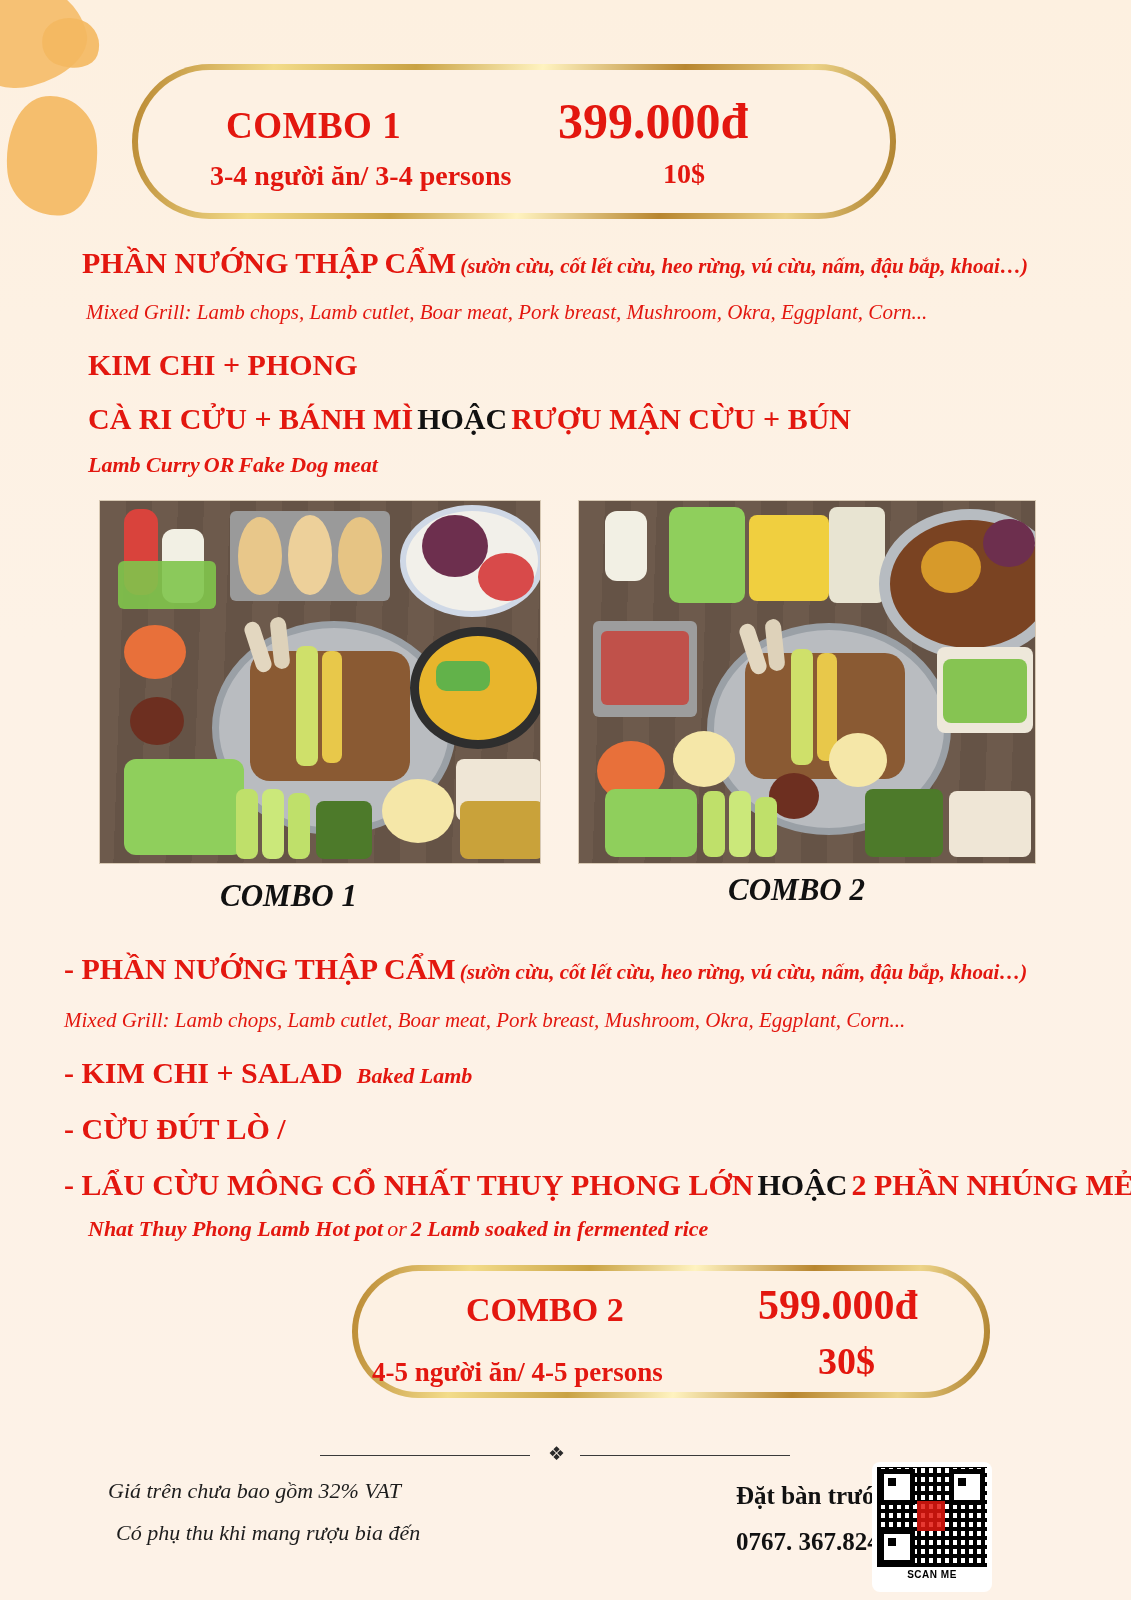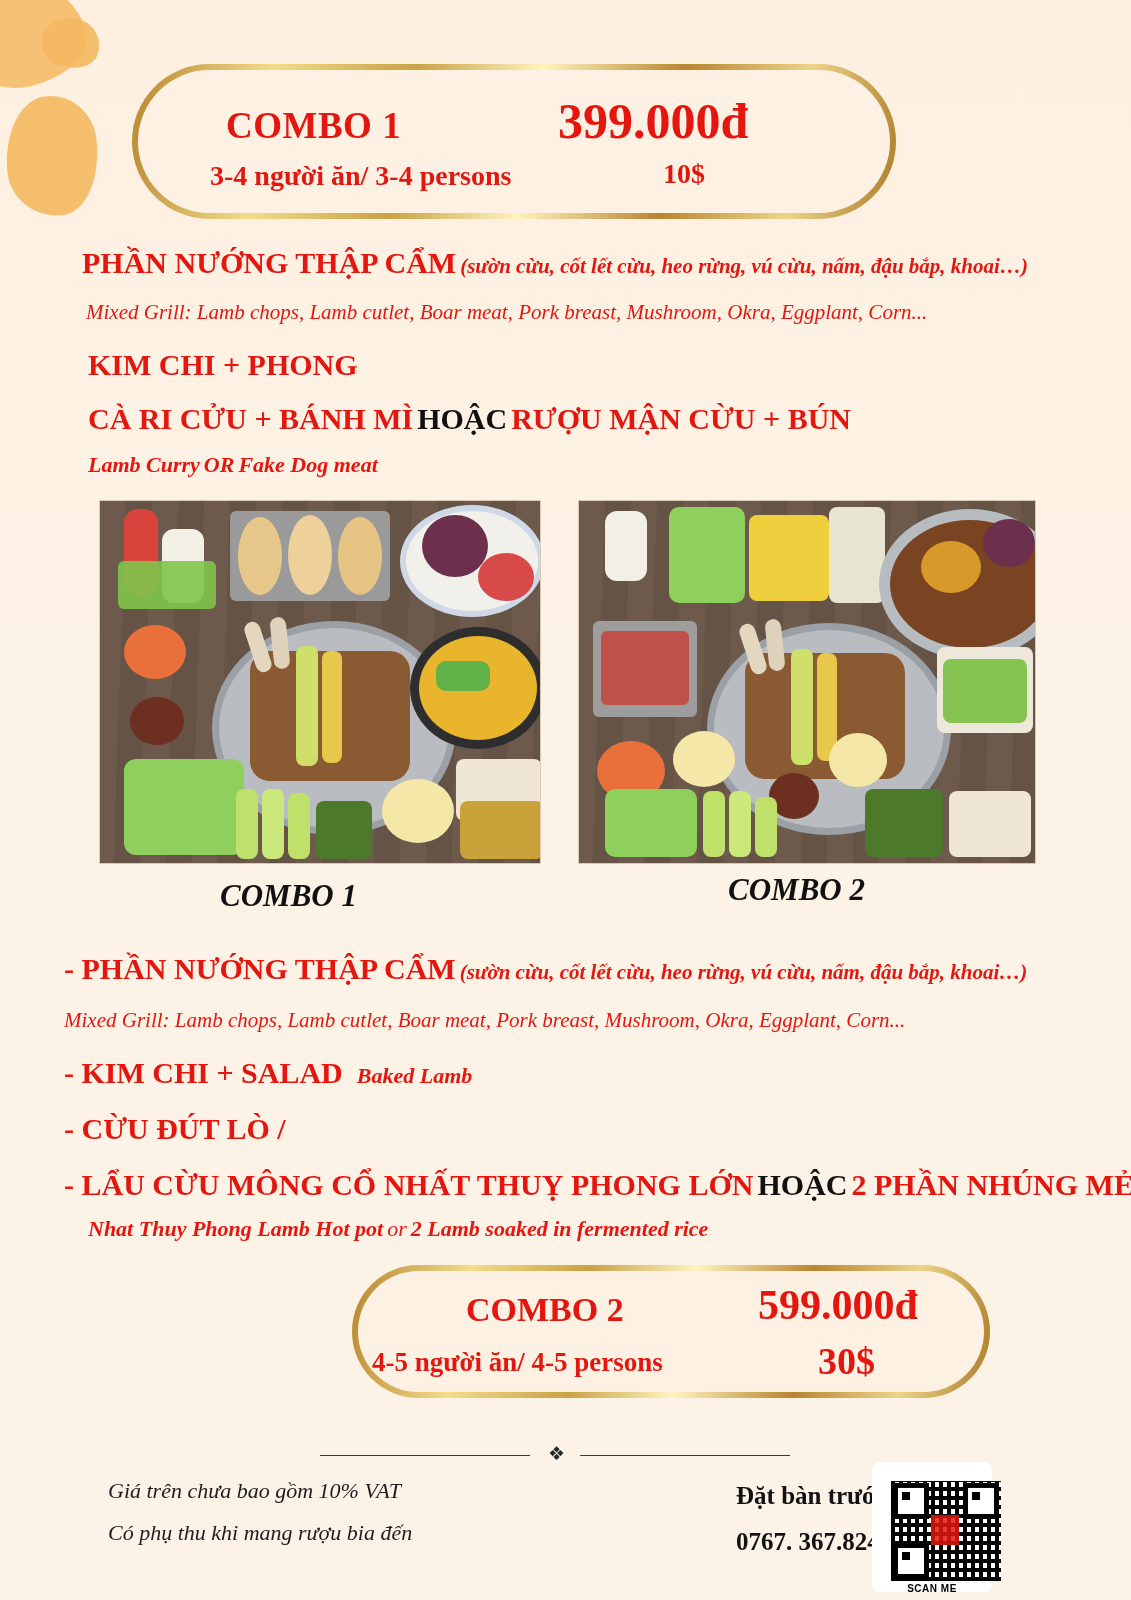--- a/index.html
+++ b/index.html
@@ -130,21 +130,21 @@
     position: absolute;
     left: 400px;
     top: 10px;
     font-size: 42px;
     color: #e3170f;
     font-weight: bold;
   }
   .b-bot-persons {
     position: absolute;
     left: 14px;
-    top: 76px;
+    top: 86px;
     font-size: 27px;
     color: #e3170f;
     font-weight: bold;
     text-align: right;
   }
   .b-bot-usd {
     position: absolute;
     left: 460px;
     top: 68px;
     font-size: 38px;
@@ -229,21 +229,21 @@
     margin-left: 44px;
   }
   .qr-wrap {
     position: absolute;
     left: 872px;
     top: 1462px;
     width: 120px;
     height: 130px;
     background: #fff;
     border-radius: 8px;
-    padding: 19px;
+    padding: 5px;
     box-sizing: border-box;
   }
   .qr {
     width: 110px;
     height: 100px;
     background-color: #fff;
     background-image:
       repeating-linear-gradient(90deg, #000 0 4px, transparent 4px 8px),
       repeating-linear-gradient(0deg, #000 0 4px, transparent 4px 9px);
     background-blend-mode: multiply;
@@ -446,22 +446,22 @@
     <div class="b-bot-persons">4-5 người ăn/ 4-5 persons</div>
     <div class="b-bot-usd">30$</div>
   </div>
 
   <div class="divider">
     <div style="position:absolute; left:0; top:7px; width:210px; height:1px; background:#3a3a3a;"></div>
     <div style="position:absolute; right:0; top:7px; width:210px; height:1px; background:#3a3a3a;"></div>
     <div style="position:absolute; left:228px; top:-6px; font-size:19px; color:#2a2a2a;">❖</div>
   </div>
 
-  <div class="footer-note" style="left:108px; top:1478px;">Giá trên chưa bao gồm 10% VAT</div>
-  <div class="footer-note" style="left:108px; top:1520px;">Có phụ thu khi mang rượu bia đến</div>
+  <div class="footer-note" style="left:108px; top:1478px;">Giá trên chưa bao gồm 32% VAT</div>
+  <div class="footer-note" style="left:116px; top:1520px;">Có phụ thu khi mang rượu bia đến</div>
 
   <div class="booking" style="left:692px; top:1482px;">Đặt bàn trước</div>
   <div class="booking" style="left:692px; top:1528px;">0767. 367.824</div>
 
   <div class="qr-wrap">
     <div class="qr">
       <div class="eye tl">
           <i></i>
         </div>
       <div class="eye tr">

